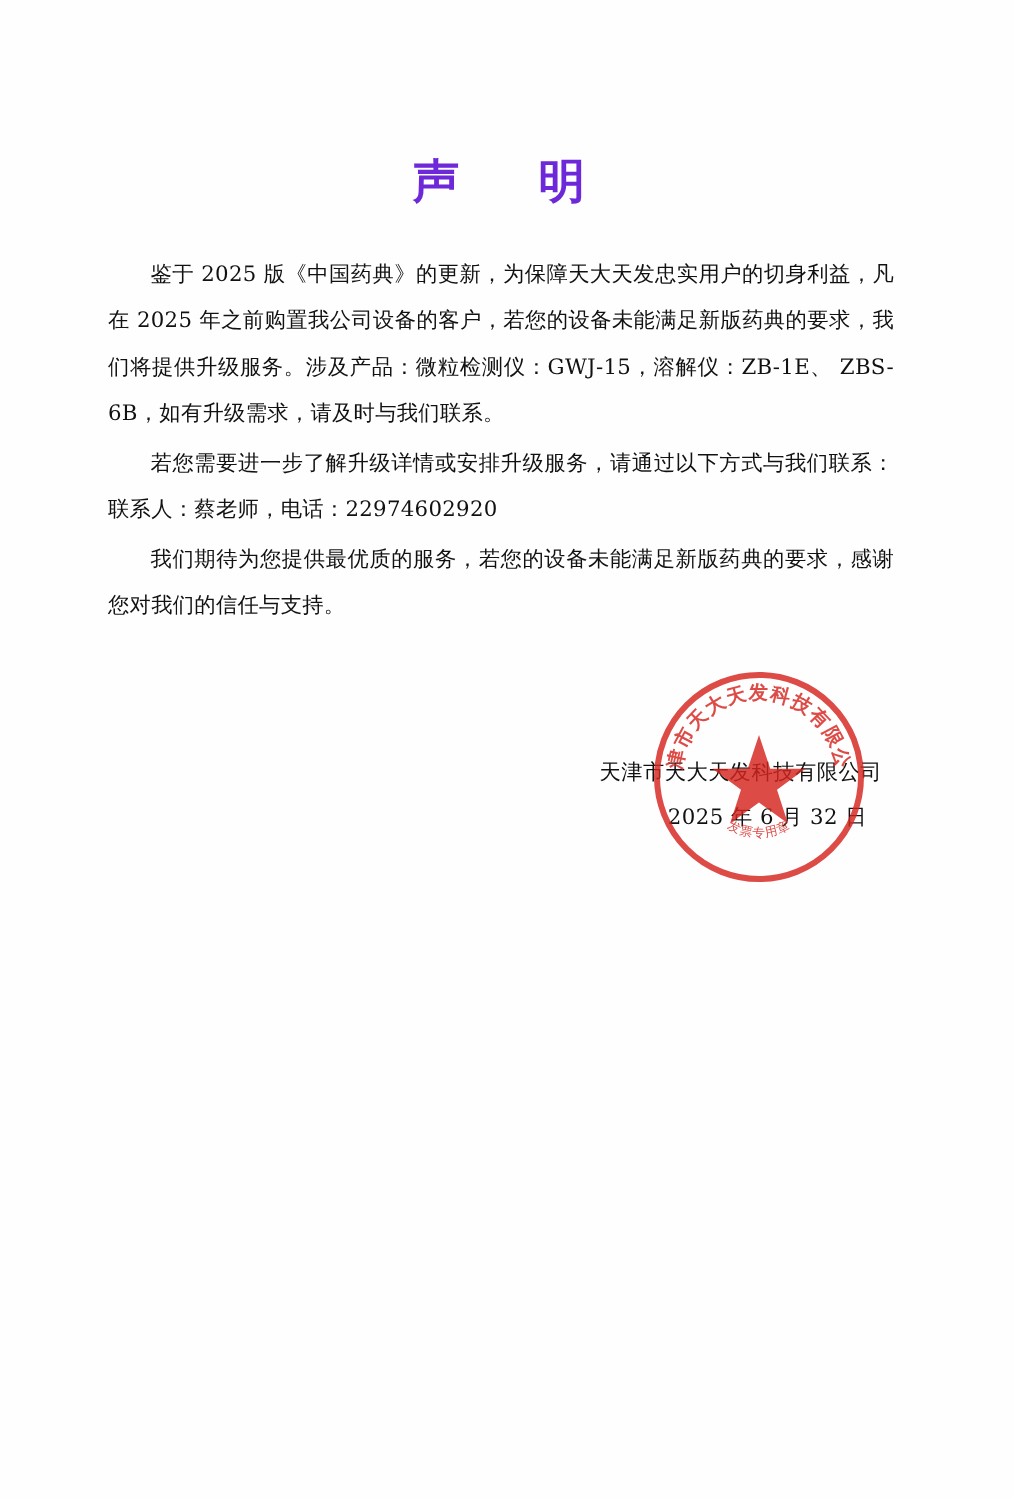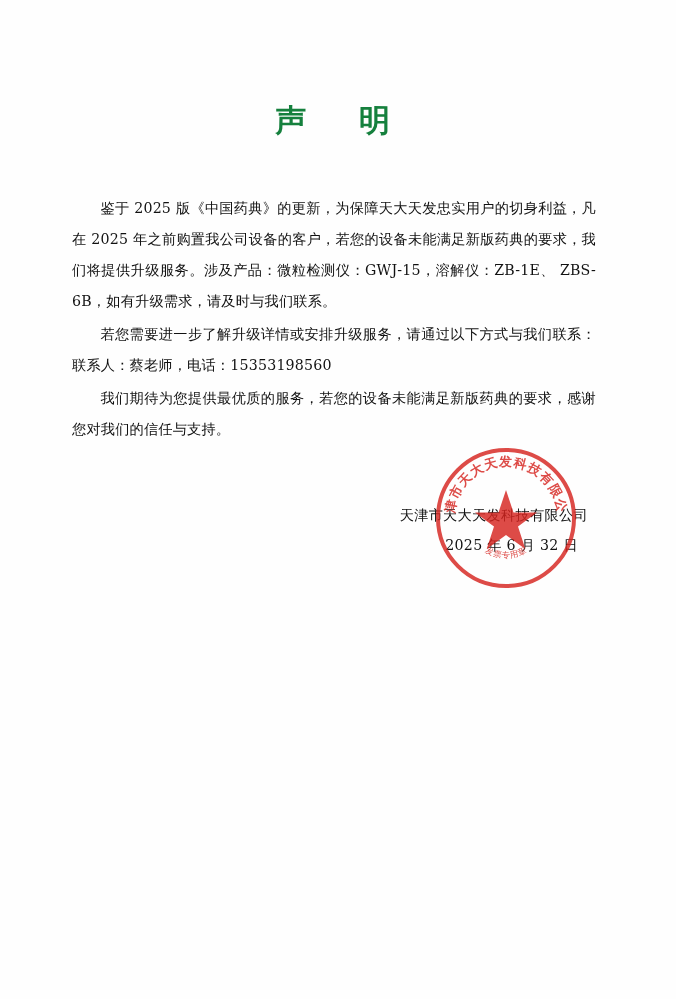--- a/index.html
+++ b/index.html
@@ -21,28 +21,27 @@
     background: #fefefe;
   }
   .doc-title {
     text-align: center;
     font-size: 31px;
     font-weight: bold;
     letter-spacing: 0.35em;
     margin: 0;
     padding-top: 100px;
     font-family: "DejaVu Serif", "Liberation Serif", serif;
-    color: #15803d;
+    color: #6d28d9;
   }
   .body-block {
     position: absolute;
     left: 72px;
     right: 80px;
     top: 168px;
-    margin-top: 25px;
   }
   .para {
     font-size: 14.2px;
     line-height: 31px;
     text-align: justify;
     text-indent: 2em;
     margin: 0 0 2px 0;
     color: #111;
     letter-spacing: 0.2px;
   }
@@ -96,21 +95,21 @@
 </style>
 </head>
 <body>
 
 <div class="page">
 
   <h1 class="doc-title">声　明</h1>
 
   <div class="body-block">
     <p class="para">鉴于 2025 版《中国药典》的更新，为保障天大天发忠实用户的切身利益，凡在 2025 年之前购置我公司设备的客户，若您的设备未能满足新版药典的要求，我们将提供升级服务。涉及产品：微粒检测仪：GWJ-15，溶解仪：ZB-1E、 ZBS-6B，如有升级需求，请及时与我们联系。</p>
-    <p class="para">若您需要进一步了解升级详情或安排升级服务，请通过以下方式与我们联系：联系人：蔡老师，电话：15353198560</p>
+    <p class="para">若您需要进一步了解升级详情或安排升级服务，请通过以下方式与我们联系：联系人：蔡老师，电话：22974602920</p>
     <p class="para">我们期待为您提供最优质的服务，若您的设备未能满足新版药典的要求，感谢您对我们的信任与支持。</p>
   </div>
 
   <div class="signature-area">
     <div class="sig-company">天津市天大天发科技有限公司</div>
     <div class="sig-date">2025 年 6 月 32 日</div>
   </div>
 
   <div class="seal">
     <svg width="148" height="148" viewBox="0 0 148 148" xmlns="http://www.w3.org/2000/svg">

